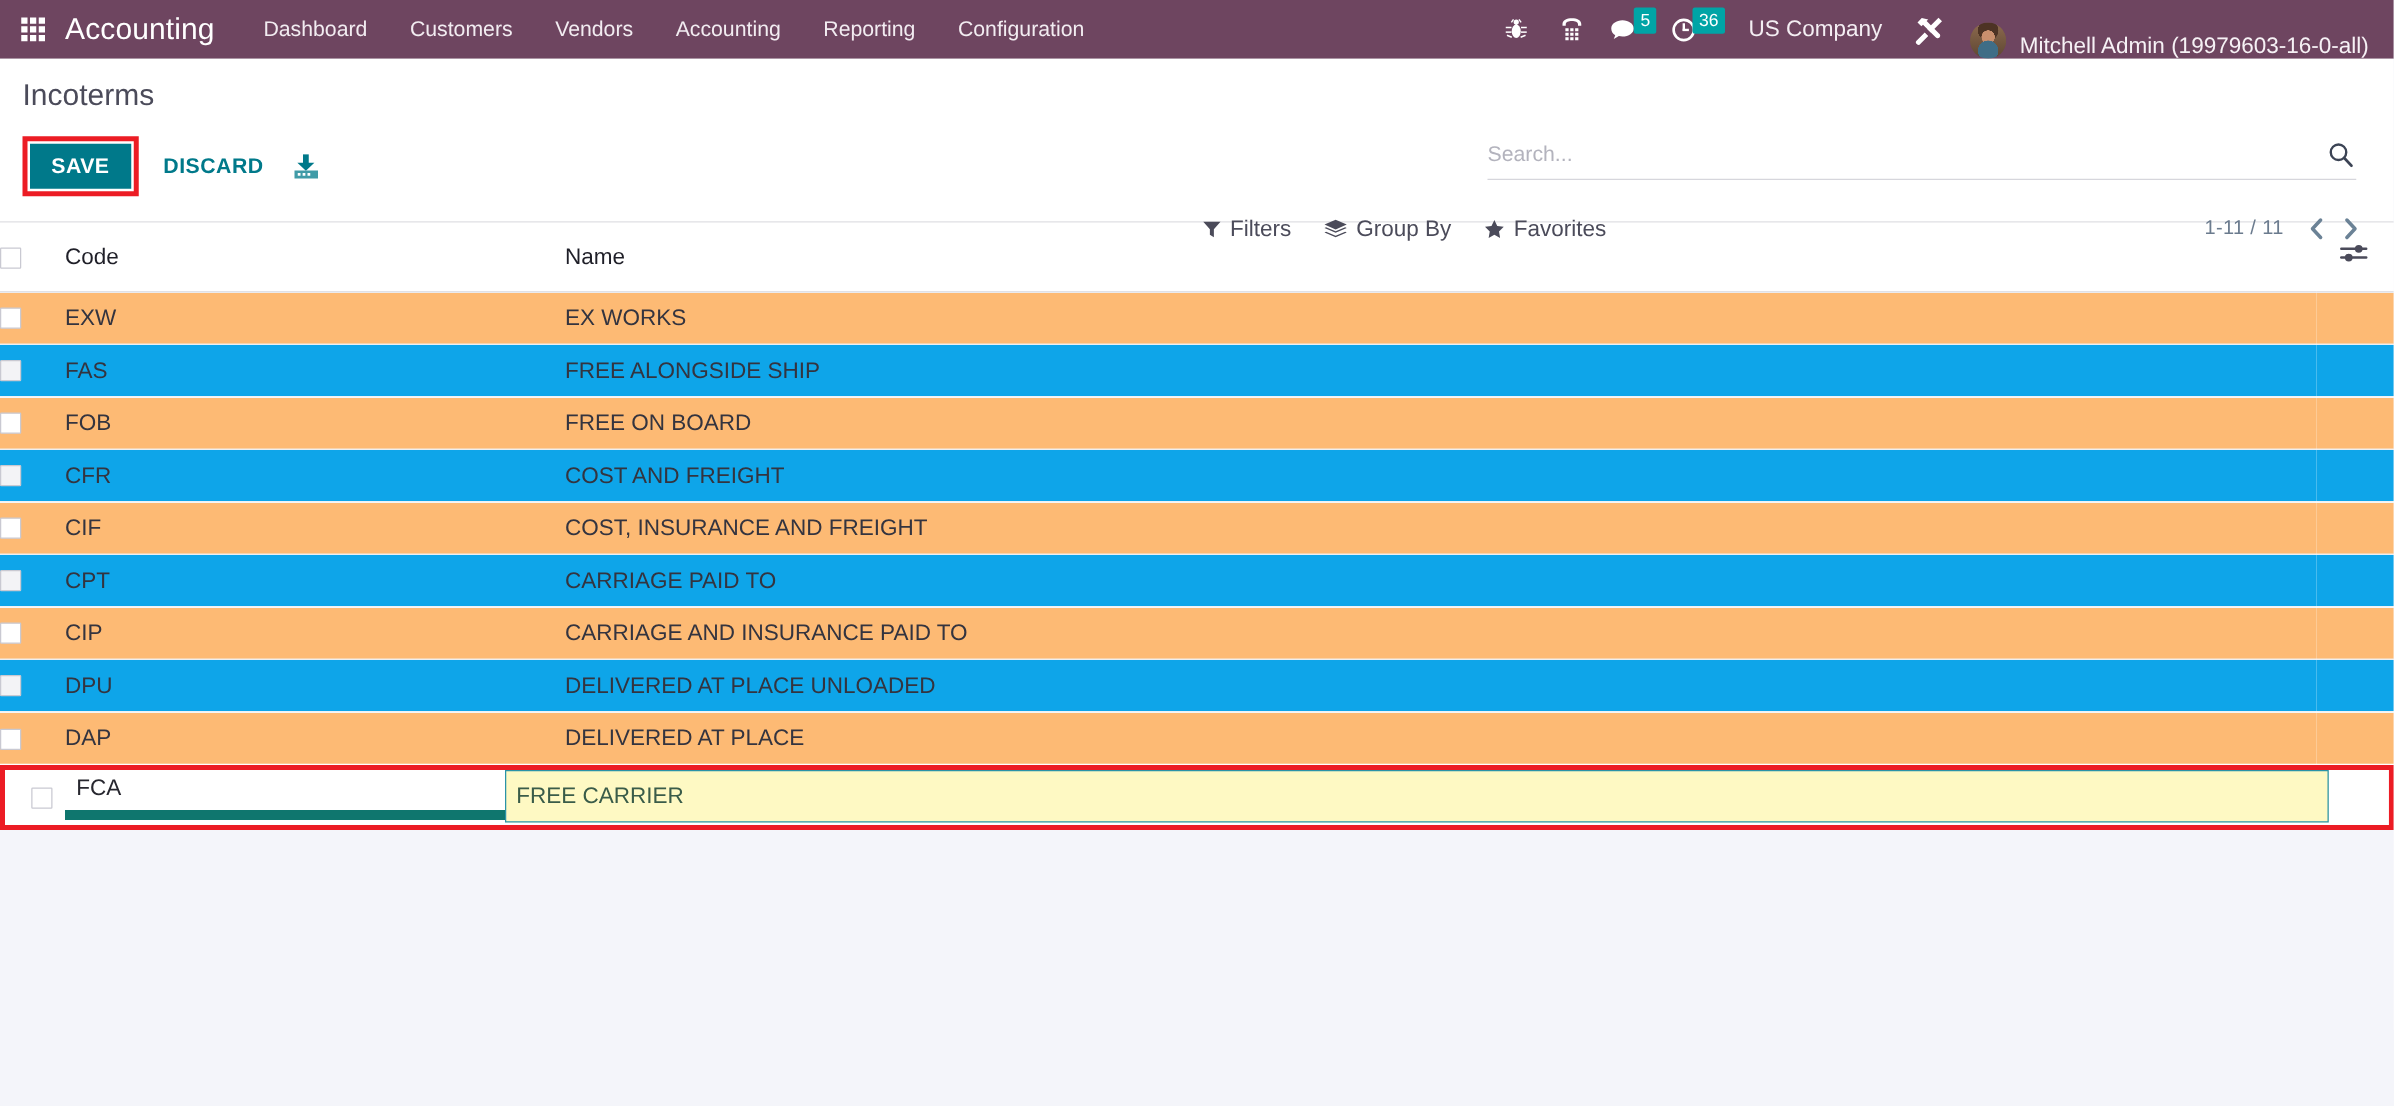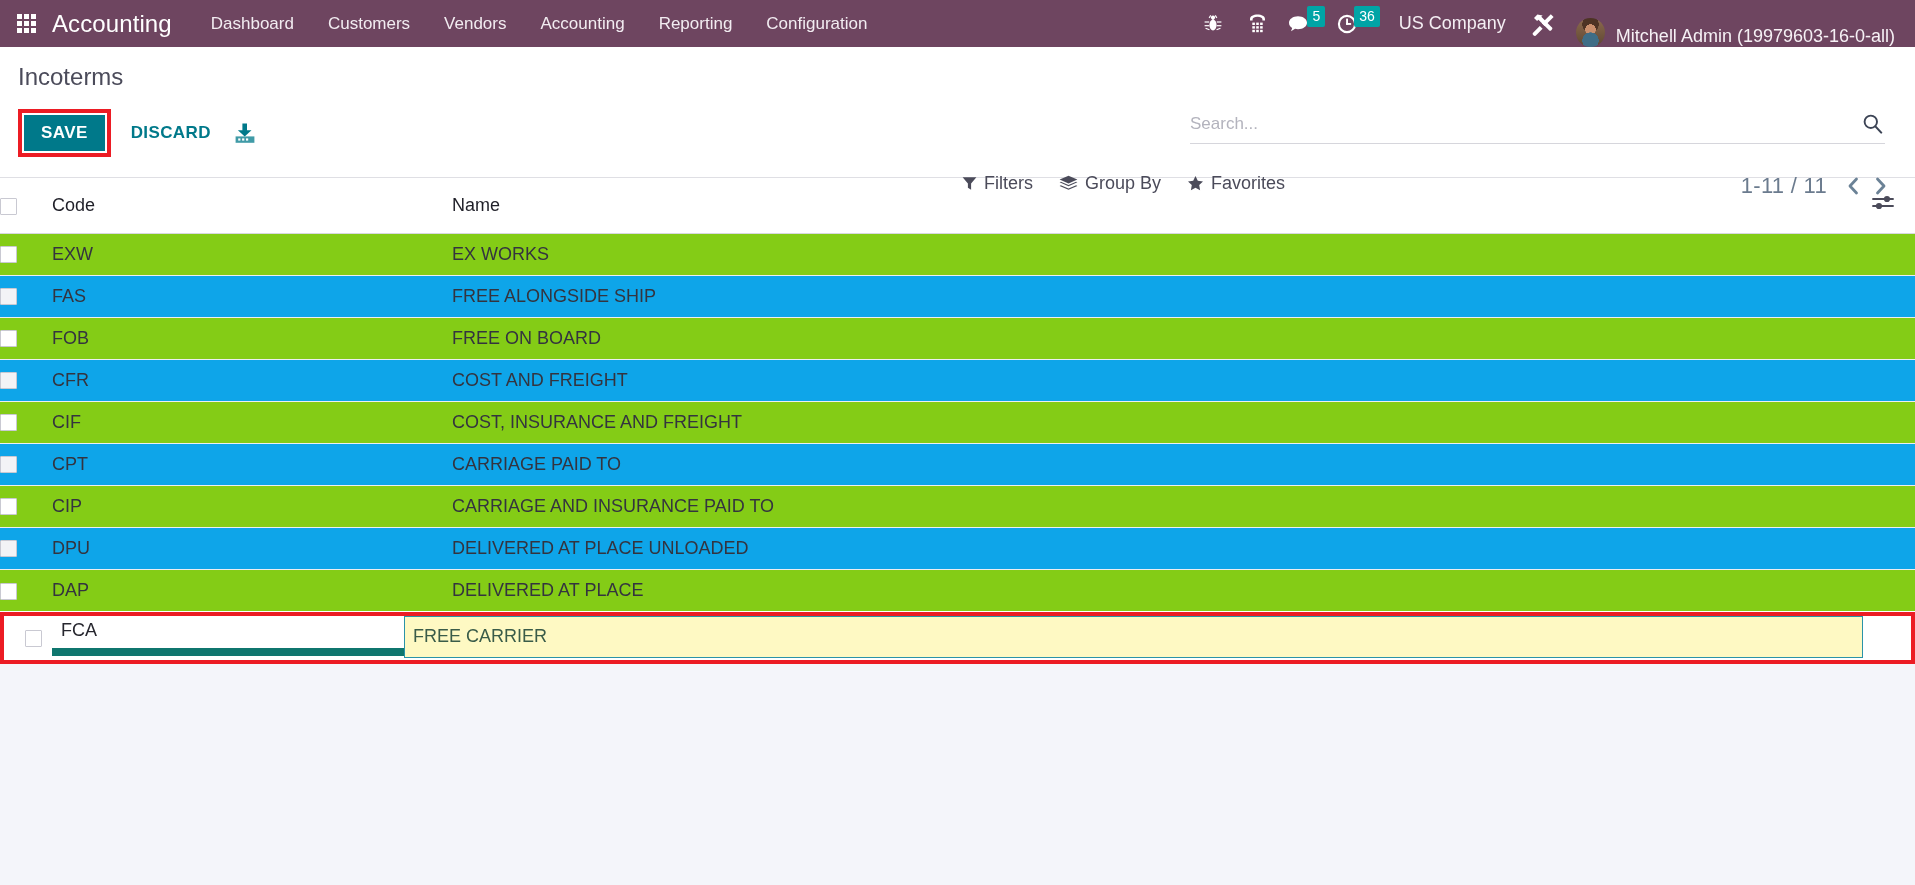--- a/index.html
+++ b/index.html
@@ -203,21 +203,21 @@
     cursor: pointer;
     background: none; border: none;
     font-family: inherit;
   }
   .pager {
     position: absolute;
     right: 20px; top: 126px;
     display: flex; align-items: center;
     gap: 0;
     color: #6b7b8e;
-    font-size: 22px;
+    font-size: 16px;
   }
   .pager-value { padding-right: 12px; letter-spacing: .3px; }
   .pager-btn {
     background: none; border: none; cursor: pointer;
     padding: 0 7px;
     display: flex; align-items: center;
     font-family: inherit;
   }
 
   
@@ -255,21 +255,21 @@
     font-size: 18px;
     color: #34343f;
     height: 42px;
     padding: 0;
     border-top: 1px solid #eceef1;
     vertical-align: middle;
     overflow: hidden;
     white-space: nowrap;
   }
   tbody tr.stripe td { background: #0ea5e9; }
-  tbody tr.plain  td { background: #84cc16; }
+  tbody tr.plain  td { background: #fdba74; }
   td.cell-code { padding-left: 9px; }
   td.cell-name { padding-left: 8px; }
 
   
   .edit-row-zone {
     position: relative;
     padding: 0;
     border: 4px solid #ec1c24;
     background: #ffffff;
     margin-top: 1px;

